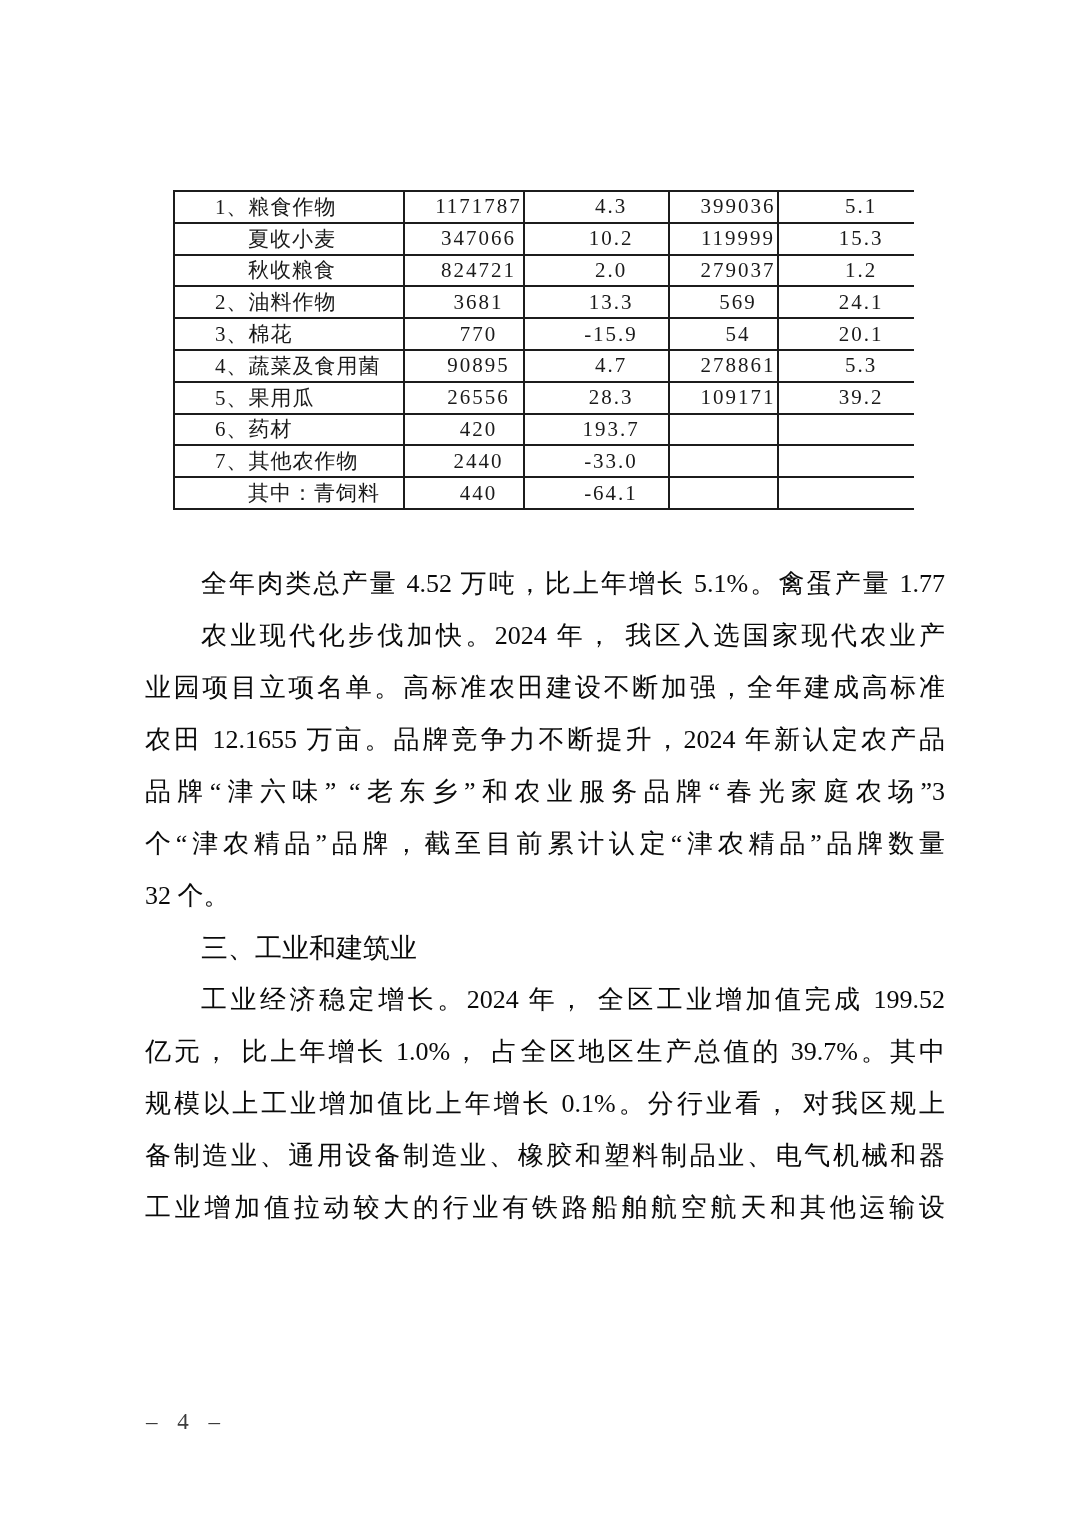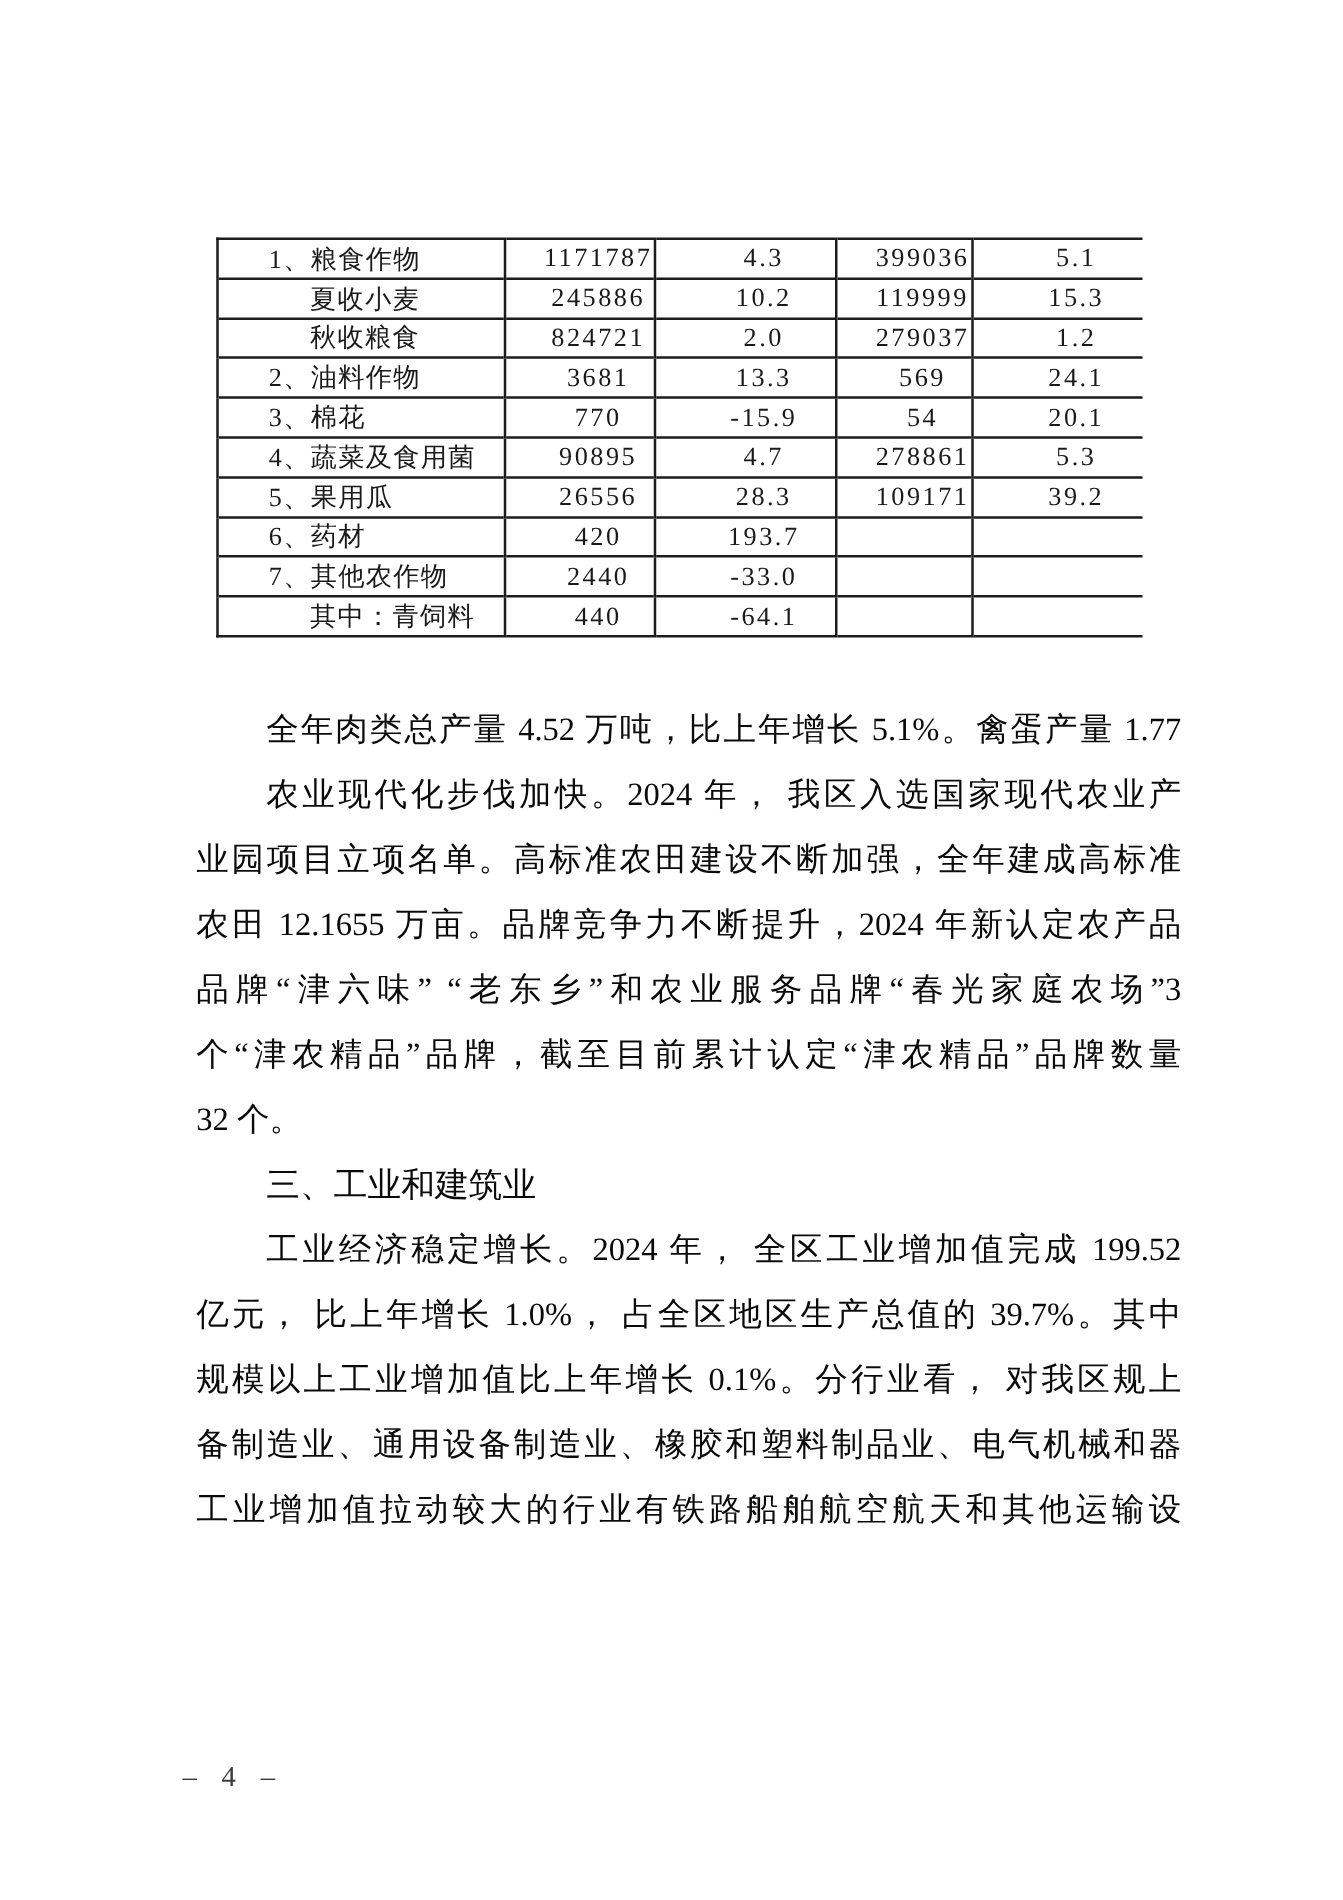--- a/index.html
+++ b/index.html
@@ -38,21 +38,20 @@
   
   .body-text{
     position:absolute;left:145px;top:558px;width:800px;
   }
   .text-line{
     height:52px;line-height:52px;
     font-size:26px;
     color:#0a0a0a;
     white-space:normal;
     overflow:hidden;
-    margin-left:12px;
   }
   .text-line.indent{padding-left:56px;}
   .text-line.just{text-align:justify;text-align-last:justify;}
   .text-line b{font-weight:normal;}
   .text-line.heading{font-weight:bold;font-size:27px;}
   
   .page-footer{
     position:absolute;left:146px;top:1402px;
     font-size:23px;color:#3c3c3c;
     letter-spacing:7px;line-height:40px;
@@ -74,21 +73,21 @@
     <tbody>
         <tr>
           <td class="label indent-1">1、粮食作物</td>
           <td class="val">1171787</td>
           <td class="val">4.3</td>
           <td class="val">399036</td>
           <td class="val">5.1</td>
         </tr>
         <tr>
           <td class="label indent-2">夏收小麦</td>
-          <td class="val">245886</td>
+          <td class="val">347066</td>
           <td class="val">10.2</td>
           <td class="val">119999</td>
           <td class="val">15.3</td>
         </tr>
         <tr>
           <td class="label indent-2">秋收粮食</td>
           <td class="val">824721</td>
           <td class="val">2.0</td>
           <td class="val">279037</td>
           <td class="val">1.2</td>

